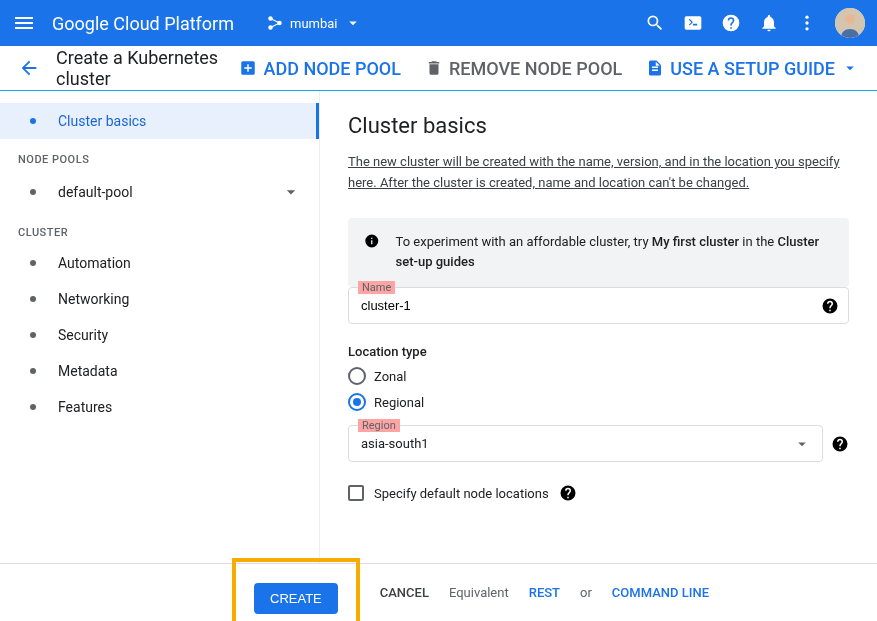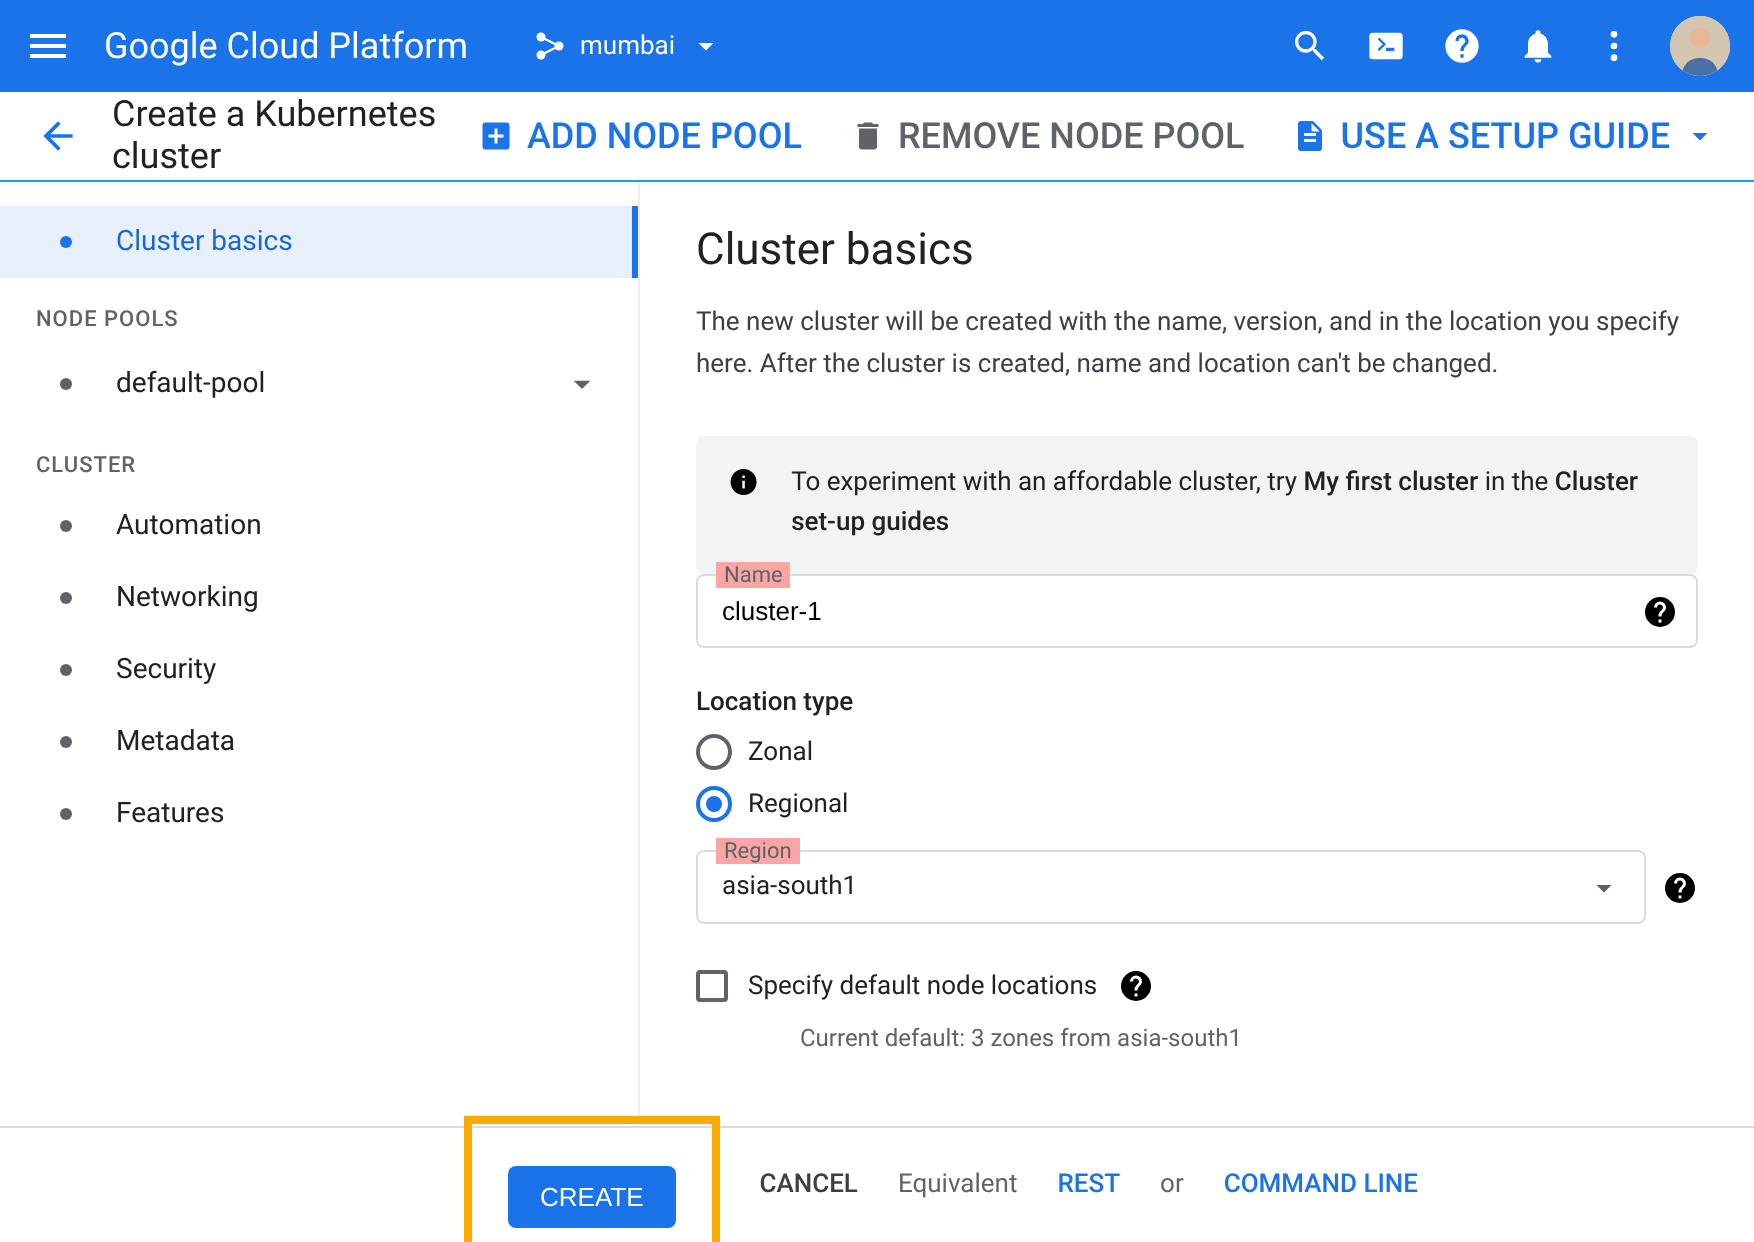--- a/index.html
+++ b/index.html
@@ -26,21 +26,21 @@
     .sidebar { width: 320px; border-right: 1px solid #eee; overflow-y: auto; padding-top: 12px; }
     .nav-item { display: flex; align-items: center; padding: 10px 18px; cursor: pointer; font-size: 14px; }
     .nav-item.active { background: #e8f0fe; border-right: 3px solid #1a73e8; color: #1967d2; }
     .nav-bullet { width: 6px; height: 6px; border-radius: 50%; background: #5f6368; margin-right: 22px; margin-left: 12px; }
     .nav-item.active .nav-bullet { background: #1a73e8; }
     .nav-section { font-size: 11px; font-weight: 500; color: #5f6368; padding: 14px 18px 6px; letter-spacing: 0.5px; }
     .nav-chevron { margin-left: auto; }
     
     .content { flex: 1; padding: 22px 28px; overflow-y: auto; }
     .content-title { font-size: 22px; font-weight: 400; margin-bottom: 14px; }
-    .content-desc { font-size: 13px; line-height: 1.6; color: #3c4043; margin-bottom: 24px; }
+    .content-desc { font-size: 13px; line-height: 1.6; color: #3c4043; margin-bottom: 24px; text-decoration: underline; }
     
     .info-box { background: #f1f3f4; border-radius: 4px; padding: 14px 16px; display: flex; gap: 16px; align-items: flex-start; font-size: 13px; line-height: 1.6; }
     .info-box strong { font-weight: 500; }
     
     .form-field { position: relative; margin-bottom: 20px; }
     .form-label { position: absolute; top: -6px; left: 10px; font-size: 11px; color: #5f6368; background: #fca5a5; padding: 0 4px; }
     .form-input { width: 100%; padding: 10px 52px 10px 12px; border: 1px solid #dadce0; border-radius: 4px; font-size: 13px; }
     .help-icon-inline { position: absolute; right: 10px; top: 50%; transform: translateY(-50%); }
     
     .field-label { font-size: 13px; font-weight: 500; margin-bottom: 8px; margin-top: 20px; }
@@ -229,21 +229,20 @@
         </svg>
     </div>
 
     <div class="checkbox-row">
       <div class="checkbox"></div>
       <span>Specify default node locations</span>
       <svg width="18" height="18" viewBox="0 0 24 24">
           <path d="M12 2a10 10 0 100 20 10 10 0 000-20zm1 17h-2v-2h2v2zm2.07-7.75l-.9.92A3.4 3.4 0 0013 15h-2v-.5c0-1.1.45-2.1 1.17-2.83l1.24-1.26A2 2 0 0012 7a2 2 0 00-2 2H8a4 4 0 118 0c0 .88-.36 1.68-.93 2.25z"></path>
         </svg>
     </div>
-    <div class="hint-text">Current default: 3 zones from asia-south1</div>
   </div>
 </div>
 
 <div class="footer">
   <div class="create-btn-wrap">
     <button class="create-btn">CREATE</button>
   </div>
   <span class="cancel-btn">CANCEL</span>
   <span class="equiv">Equivalent</span>
   <span class="link">REST</span>

